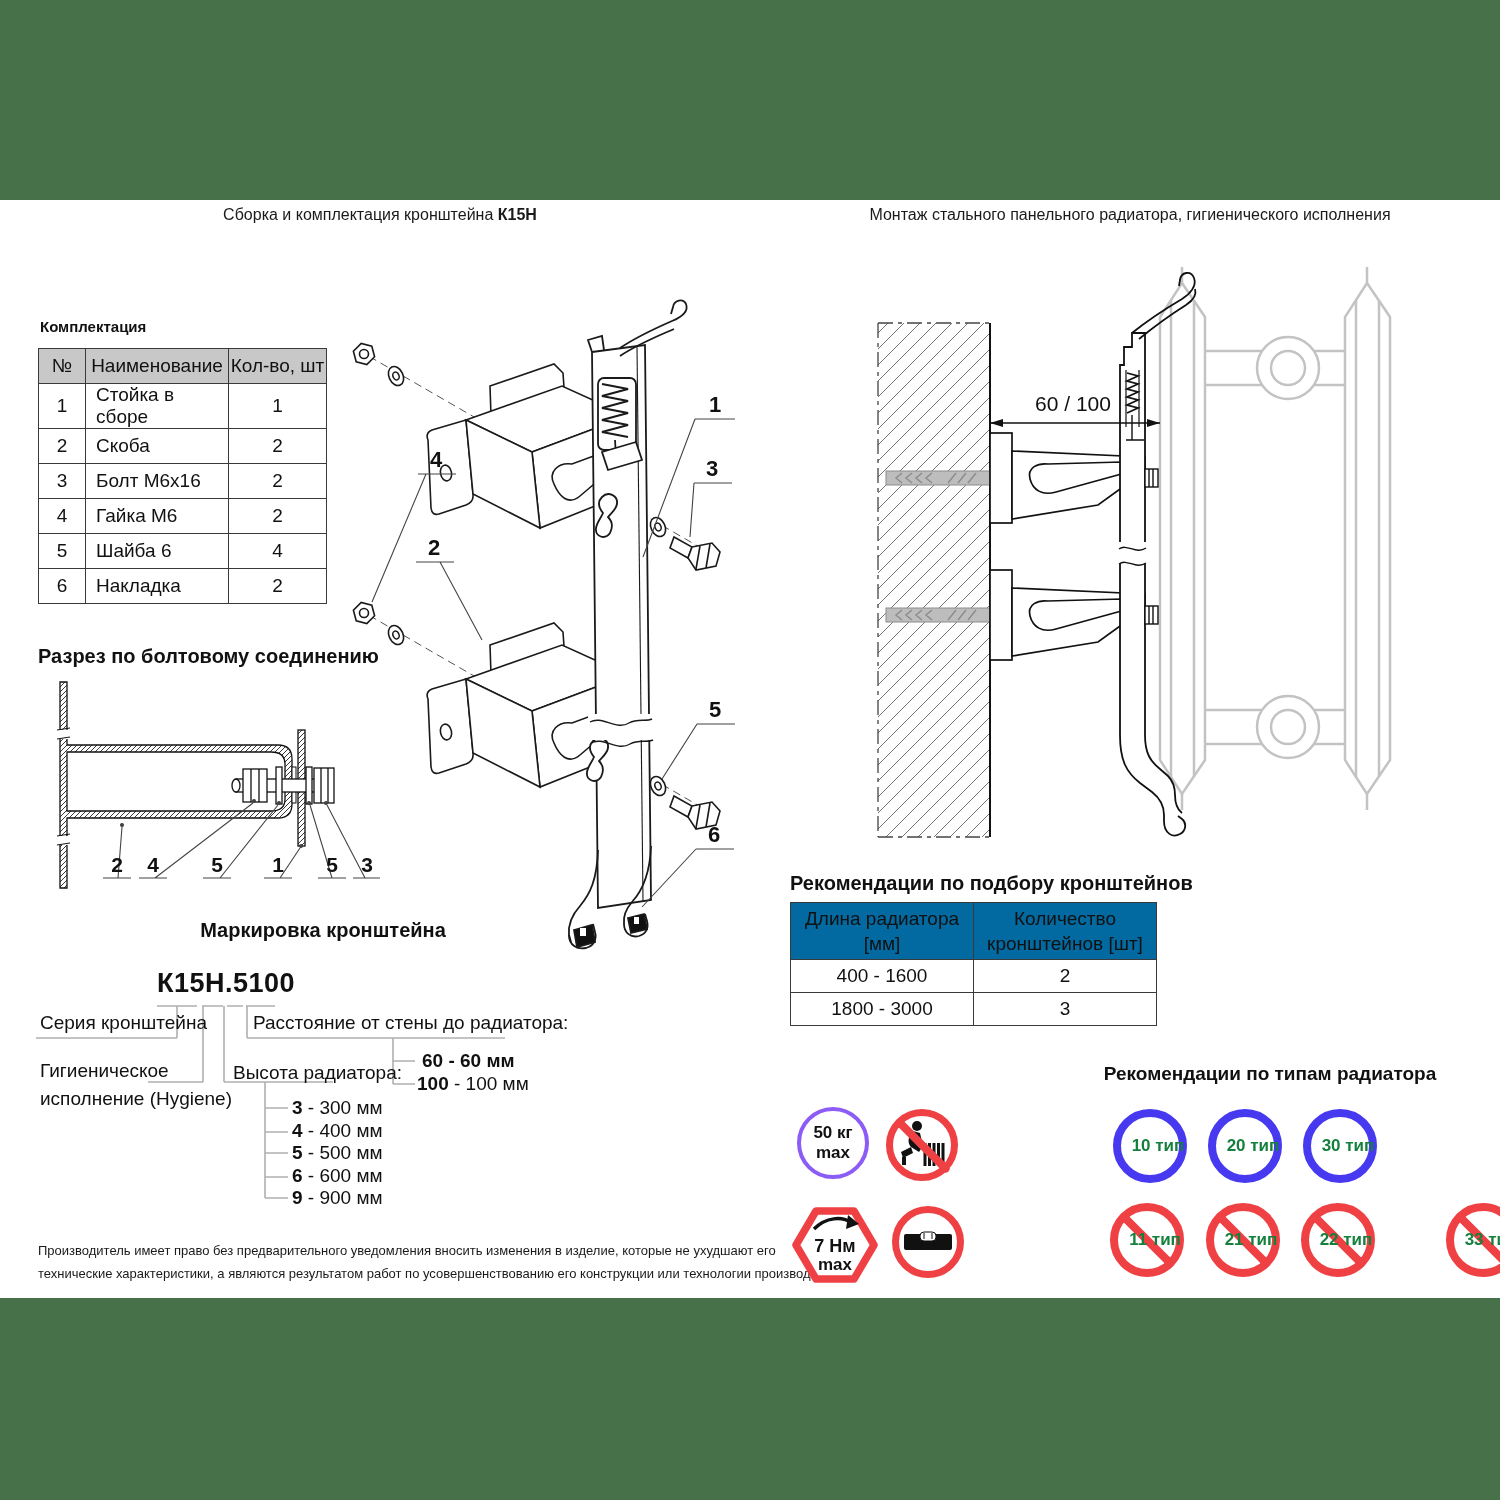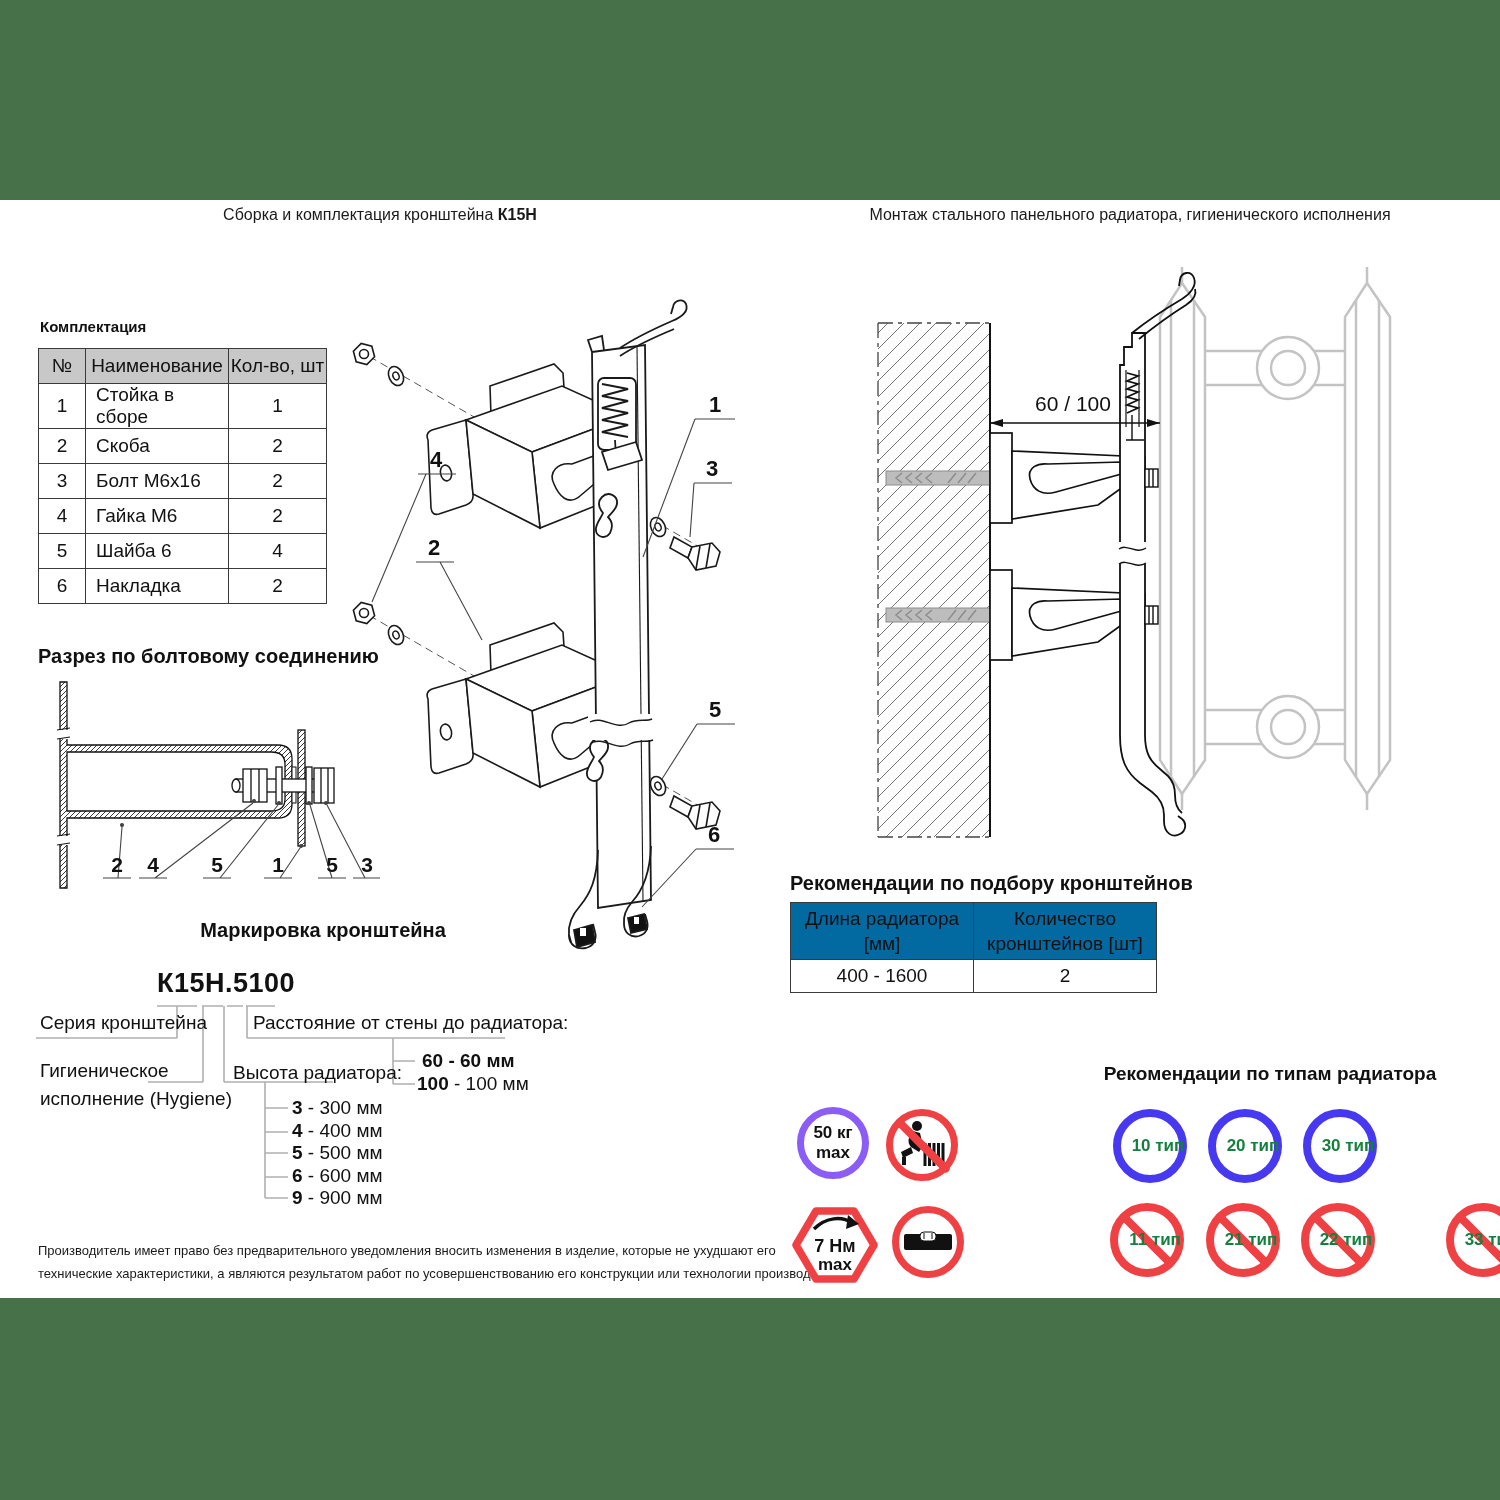--- a/index.html
+++ b/index.html
@@ -21,21 +21,21 @@
   .parts-table td{height:34px;}
   .parts-table .name-cell{text-align:left;padding-left:10px;}
   .btable{width:366px;}
   .btable .hd td{background:#0369a1;height:56px;line-height:25px;}
   .btable .bd td{height:32px;}
   .lbl{font-size:19px;white-space:nowrap;}
   .code{font-size:27px;font-weight:bold;letter-spacing:0.5px;}
   .footer-line{font-size:13px;color:#1a1a1a;white-space:nowrap;}
   .circle-icon{position:absolute;border-radius:50%;box-sizing:border-box;
     display:flex;align-items:center;justify-content:center;overflow:visible;}
-  .ring-red{border:7px solid #8b5cf6;}
+  .ring-red{border:4px solid #8b5cf6;}
   .ring-red7{border:7px solid #ef4043;}
   .ring-blue{border:8px solid #4639f0;}
   .ring-red8{border:8px solid #ef4043;}
   .icon-text{font-weight:bold;font-size:17px;line-height:20px;text-align:center;color:#111;}
   .type-label{font-weight:bold;font-size:17px;color:#15803d;position:relative;z-index:2;white-space:nowrap;margin-left:16px;}
   .slash{position:absolute;left:-6px;top:26px;width:72px;height:8px;background:#ef4043;
          border-radius:4px;transform:rotate(45deg);transform-origin:50% 50%;z-index:1;}
   .slash-big{position:absolute;left:-7px;top:25px;width:72px;height:8px;background:#ef4043;
          border-radius:4px;transform:rotate(45deg);z-index:1;}
   svg text{font-family:"Liberation Sans",sans-serif;}
@@ -322,20 +322,24 @@
     </td>
     <td>
       <div>Количество</div>
       <div>кронштейнов [шт]</div>
     </td>
   </tr>
   <tr class="bd">
     <td>400 - 1600</td>
     <td>2</td>
   </tr>
+  <tr class="bd">
+    <td>1800 - 3000</td>
+    <td>3</td>
+  </tr>
 </tbody>
   </table>
 
 <div class="circle-icon ring-red" style="left:797px;top:1107px;width:72px;height:72px;">
   <div class="icon-text">
     <div>50 кг</div>
     <div>max</div>
   </div>
 </div>
 <div class="circle-icon ring-red7" style="left:886px;top:1109px;width:72px;height:72px;">

